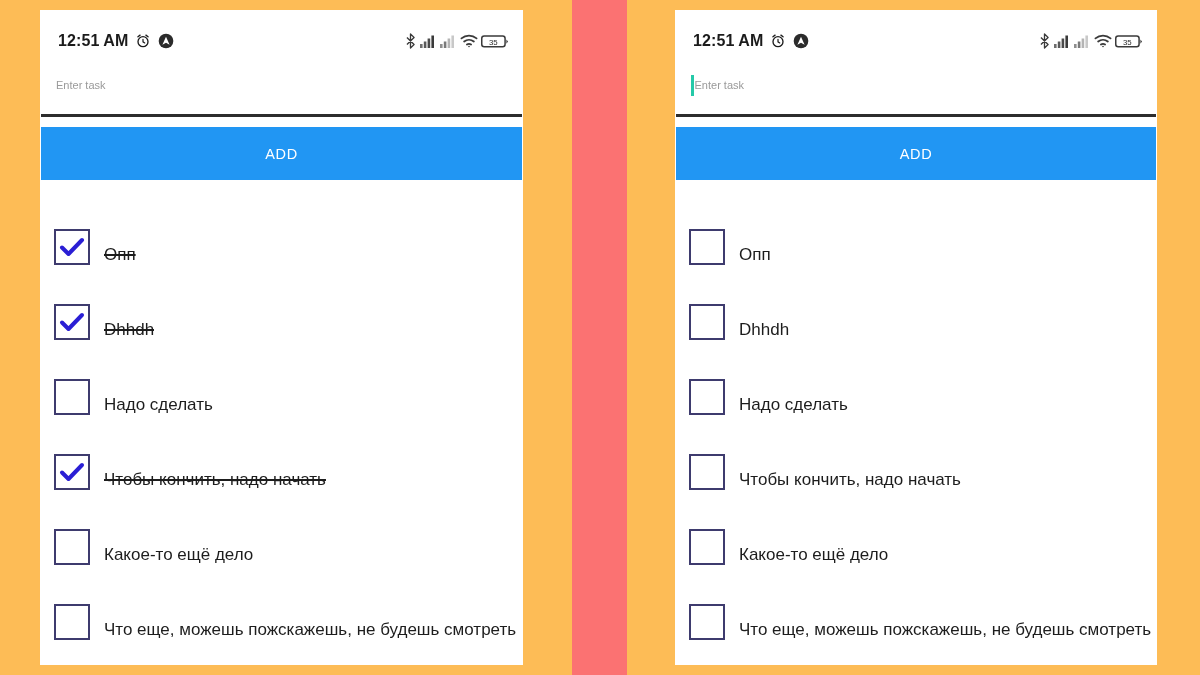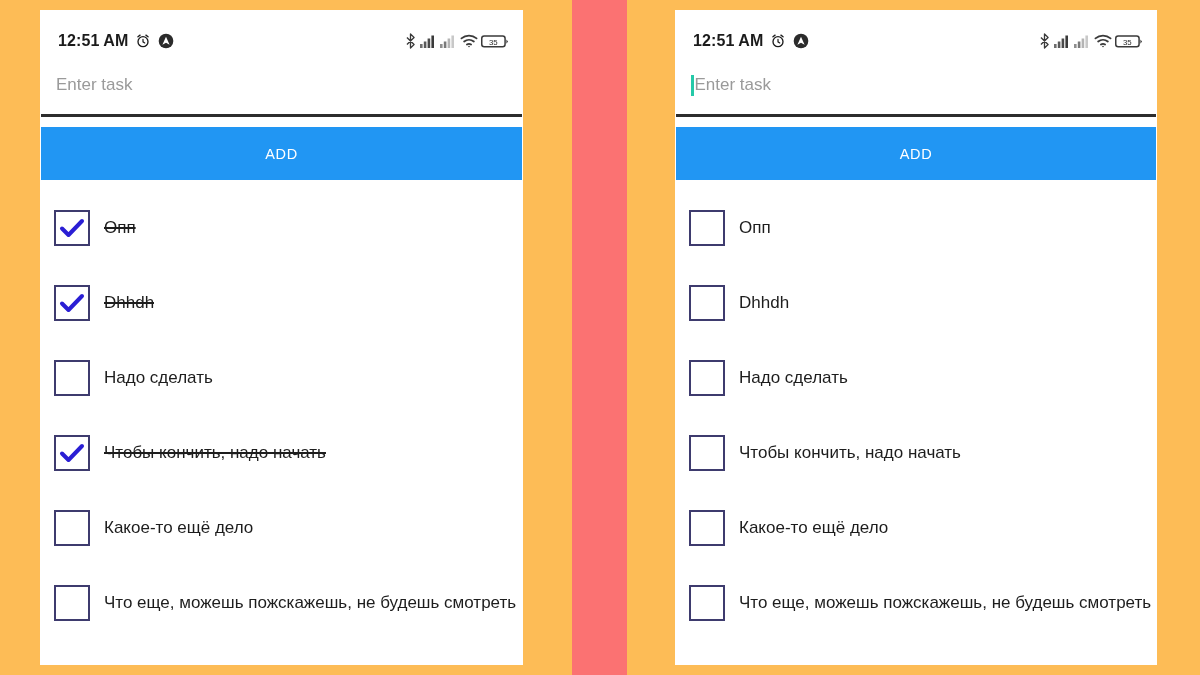--- a/index.html
+++ b/index.html
@@ -79,21 +79,21 @@
   }
   .caret {
     width: 2.5px;
     height: 21px;
     background: #25C9A8;
     margin-right: 1px;
     flex: 0 0 auto;
   }
   .caret.hidden { visibility: hidden; width: 0; margin: 0; }
   .input-placeholder {
-    font-size: 17px;
+    font-size: 11px;
     color: #9a9a9a;
     white-space: nowrap;
   }
   .input-underline {
     height: 3px;
     background: #2d2d2d;
     margin: 0 1px;
   }
 
   
@@ -111,21 +111,21 @@
     font-size: 14.5px;
     letter-spacing: 0.7px;
   }
 
   
   .task-list {
     padding-top: 10px;
   }
   .task-row {
     display: flex;
-    align-items: center;
+    align-items: flex-end;
     height: 75px;
     padding-left: 14px;
     box-sizing: border-box;
   }
   .checkbox {
     flex: 0 0 auto;
     width: 36px;
     height: 36px;
     border: 2.5px solid #3E3B6E;
     background: #fff;

